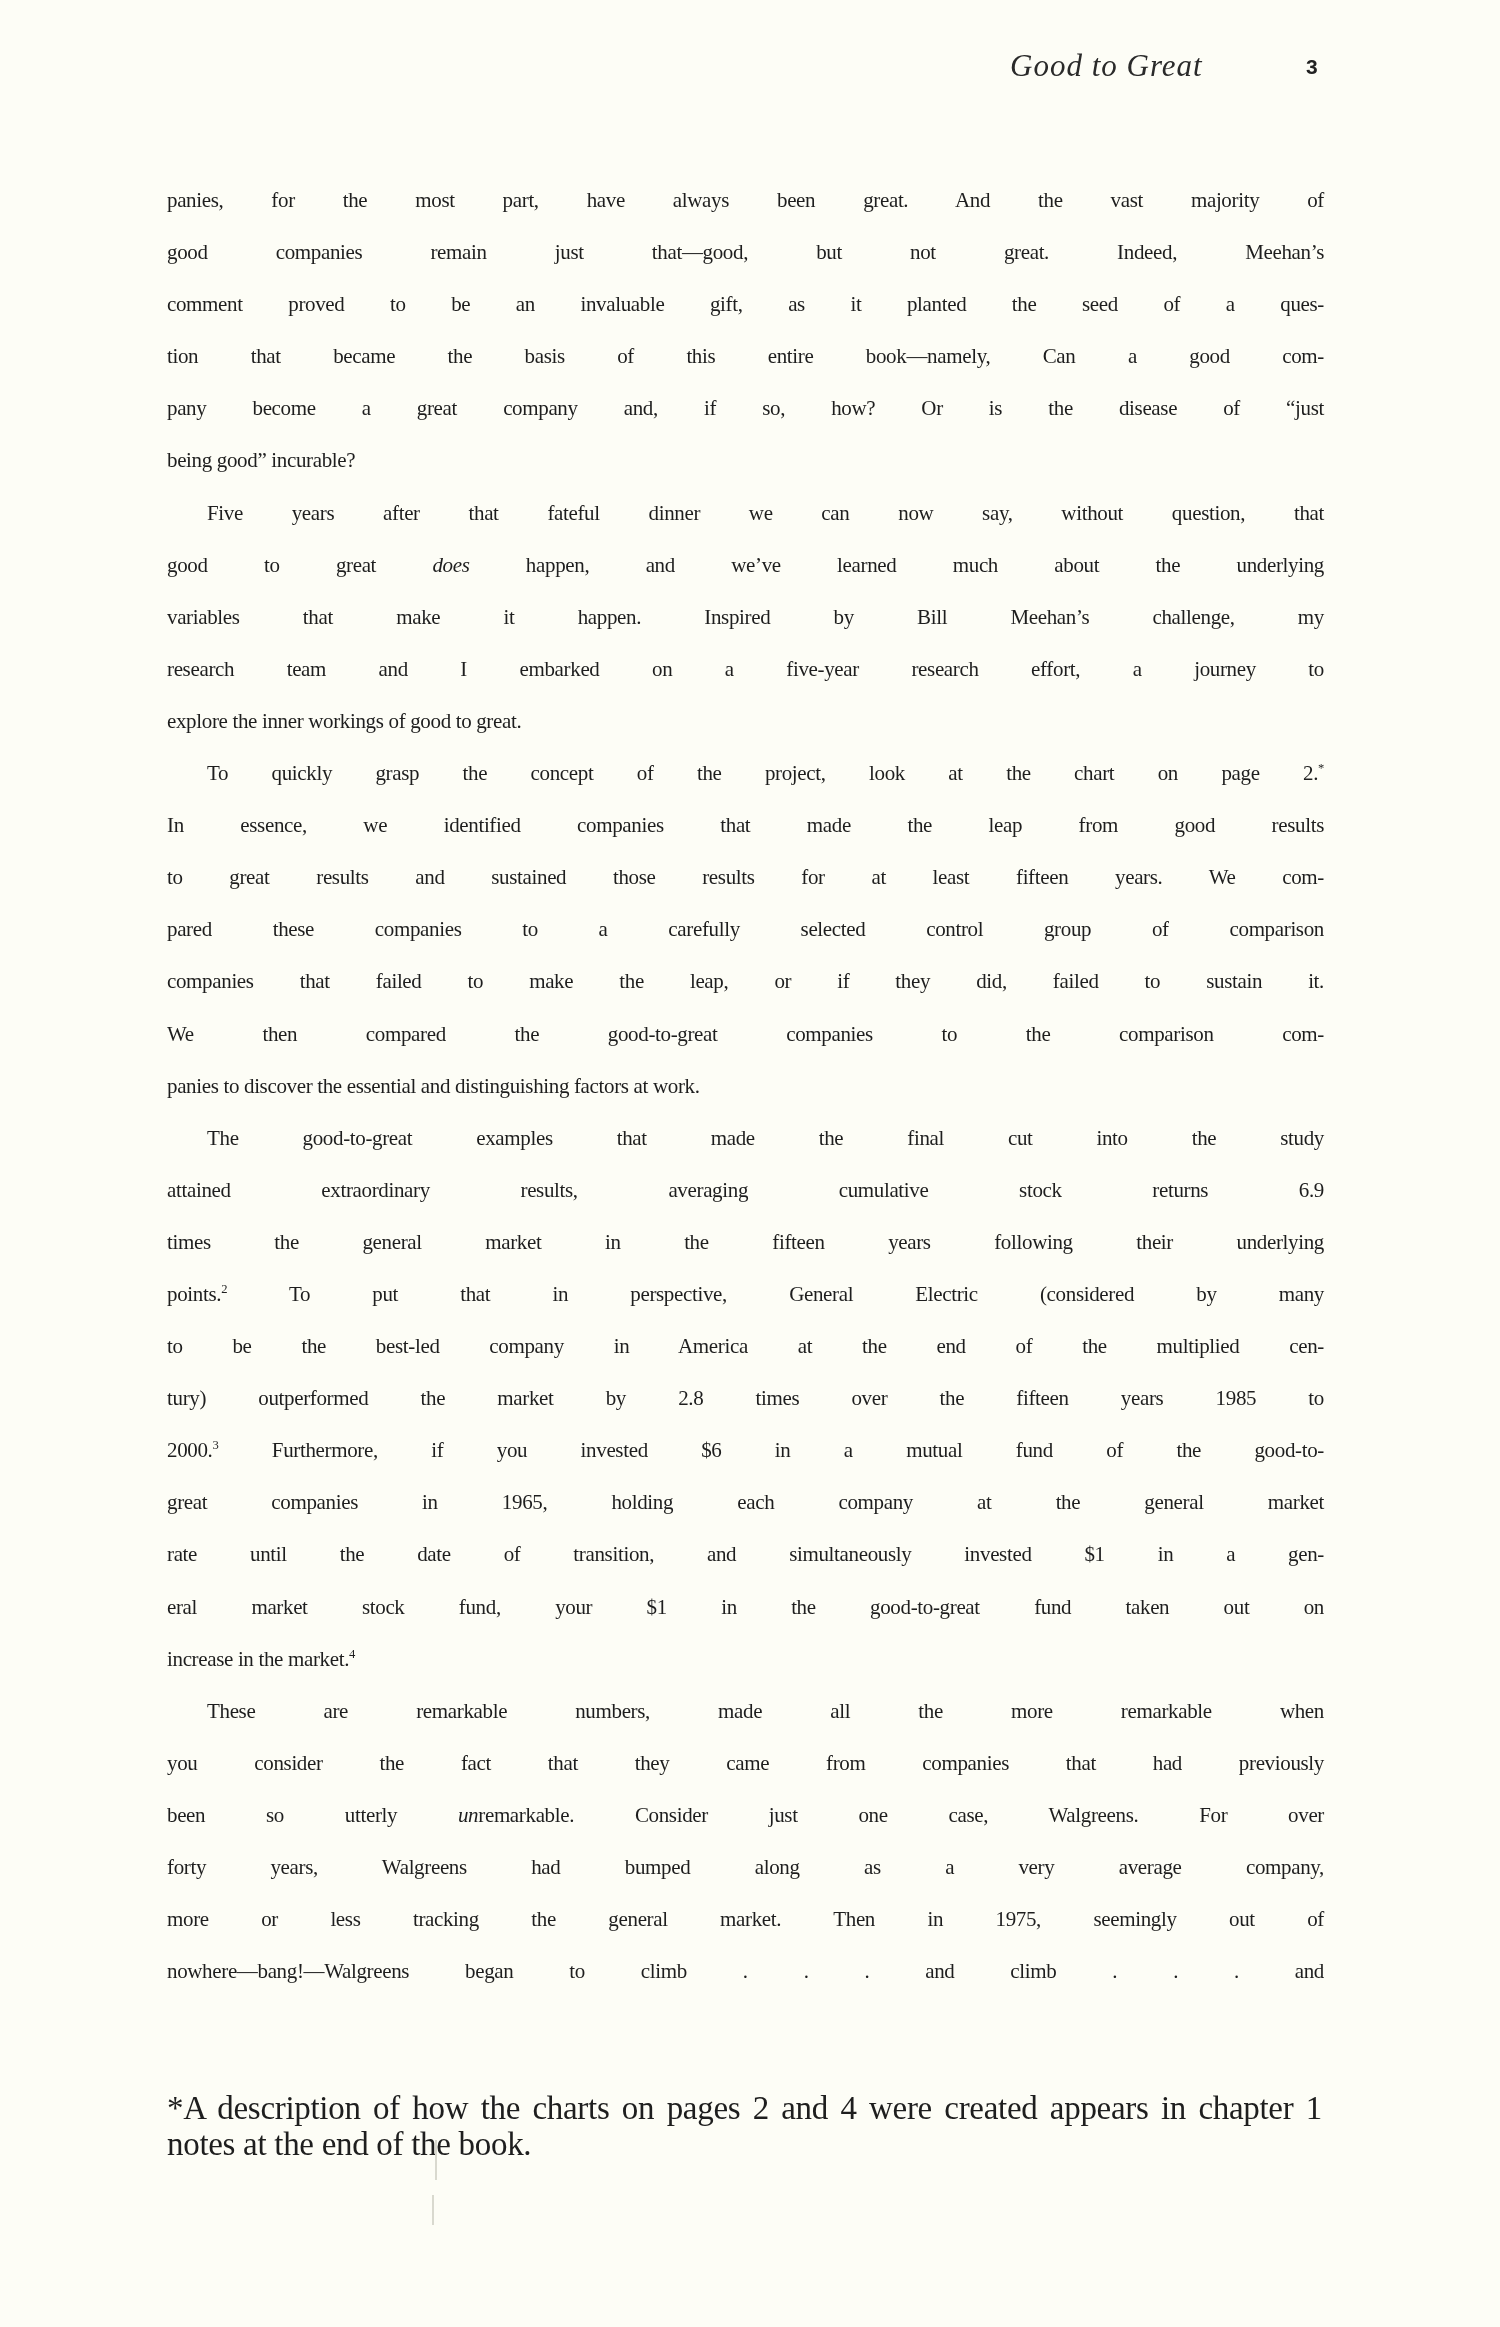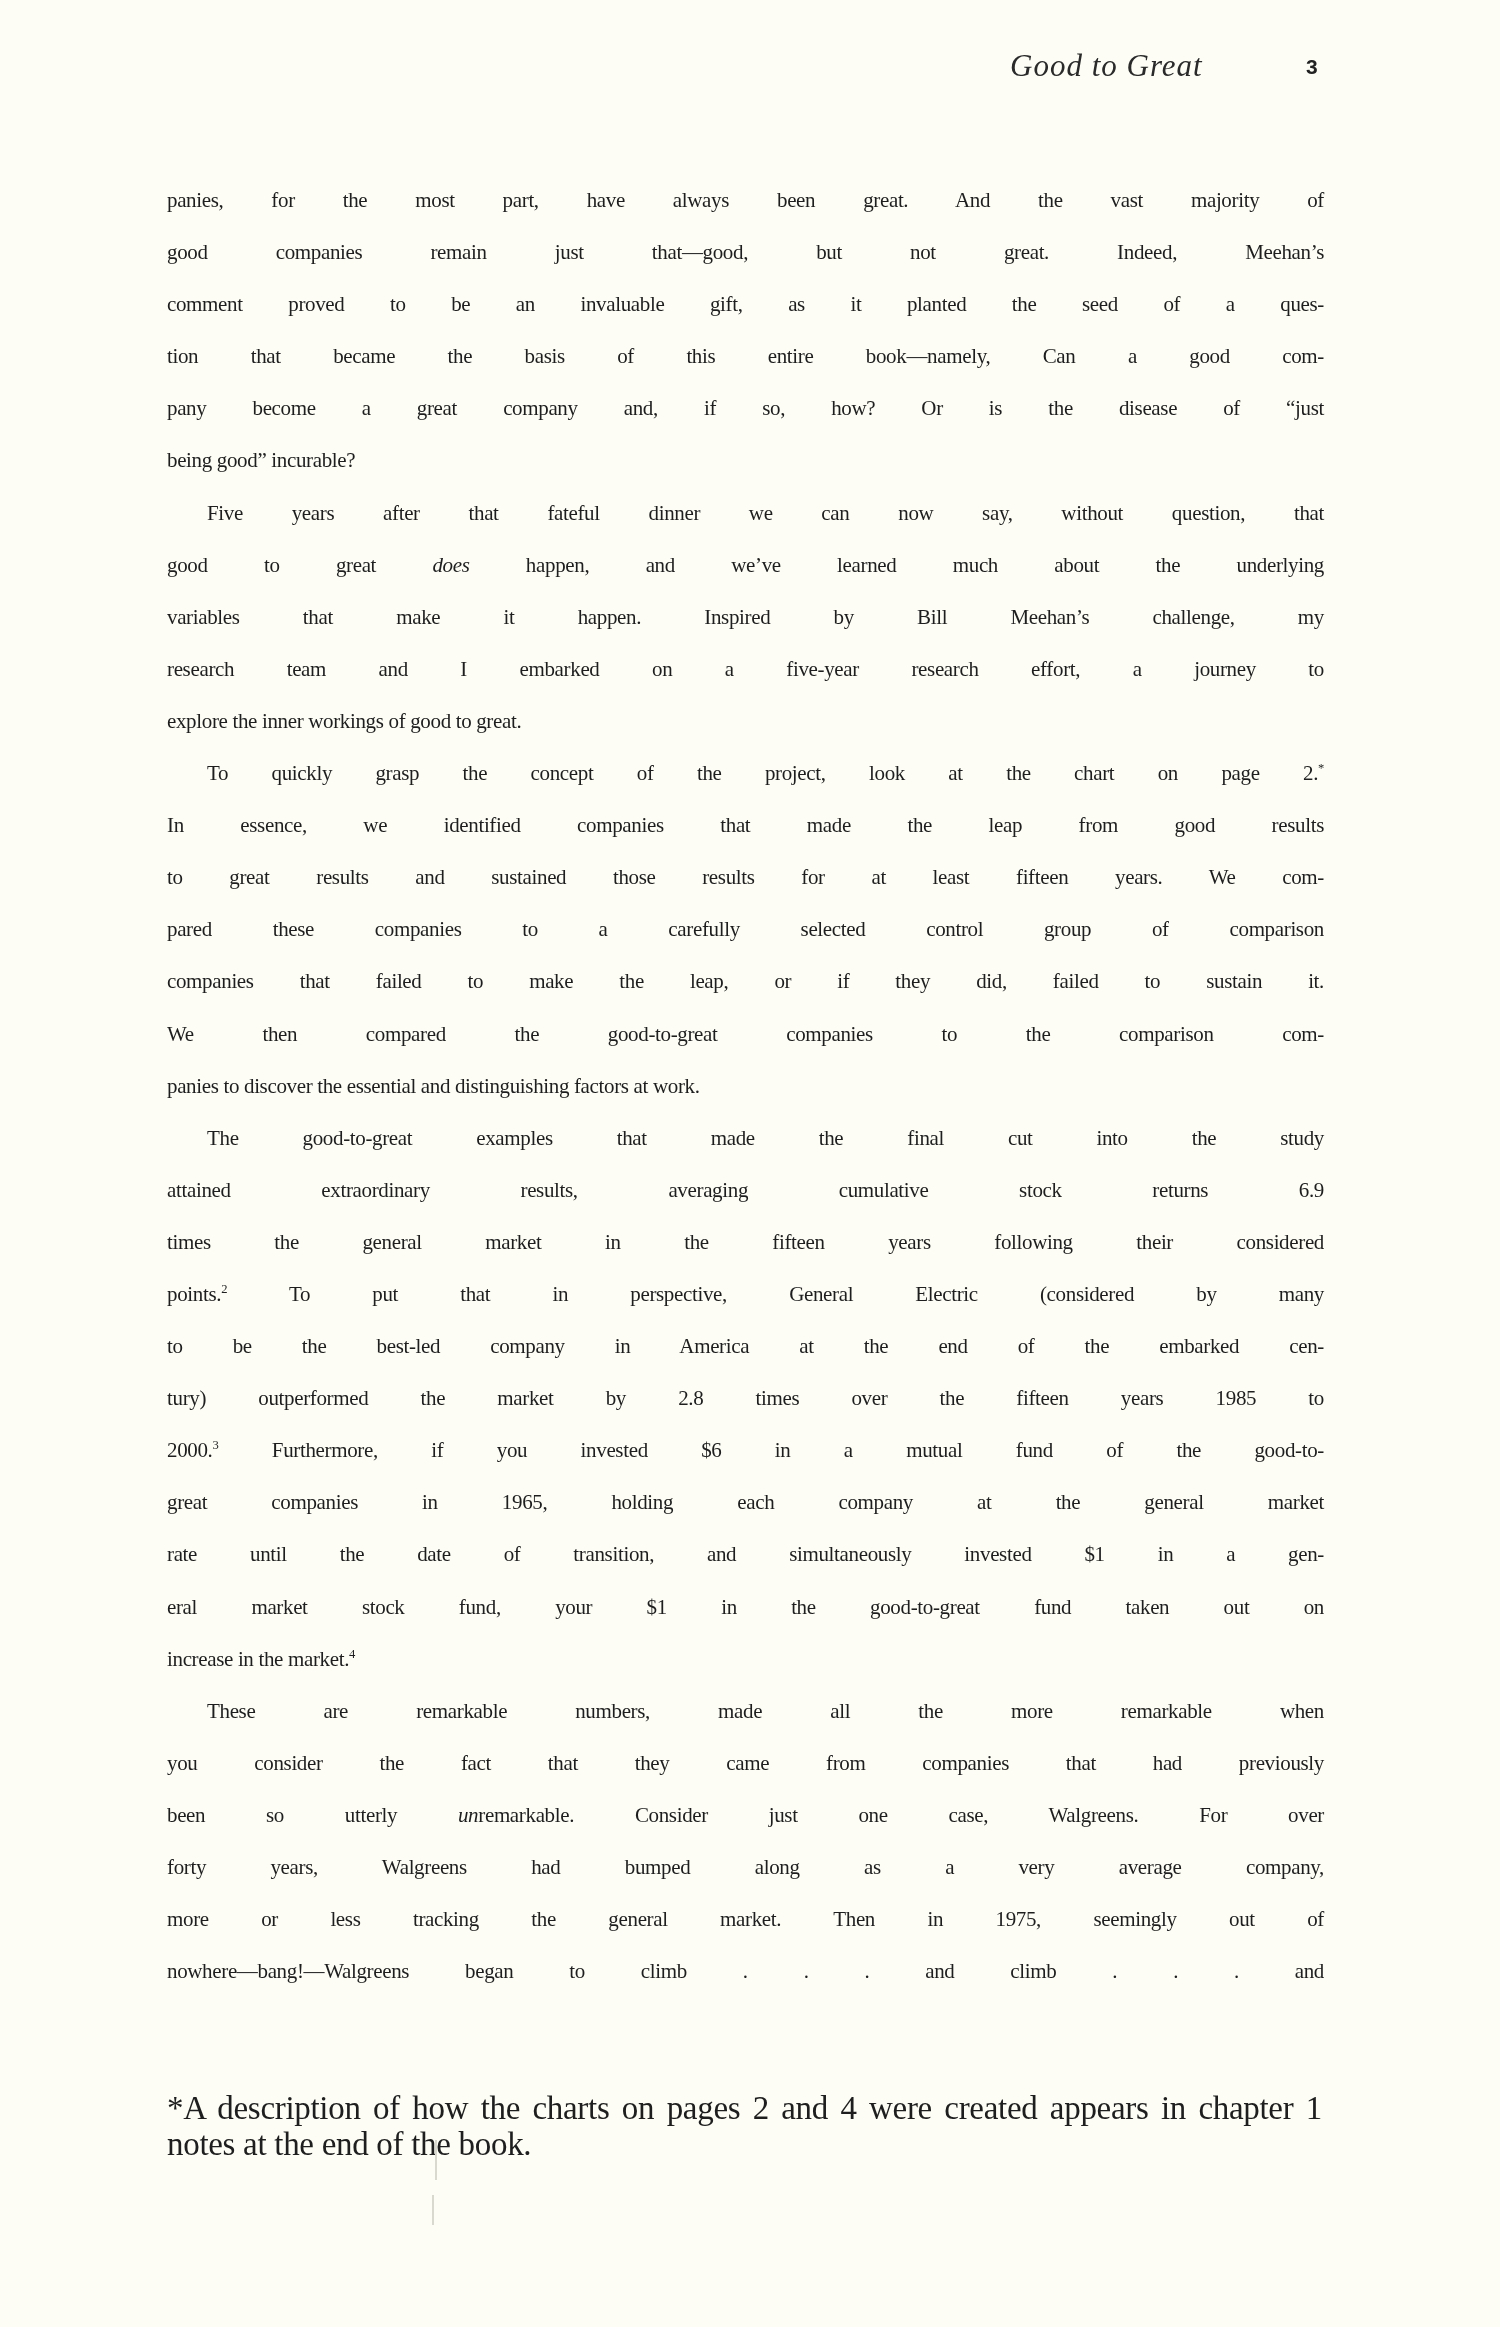--- a/index.html
+++ b/index.html
@@ -63,23 +63,23 @@
     <span class="line last"><span>explore the inner workings of good to great.</span></span>
     <span class="line indent"><span>To quickly grasp the concept of the project, look at the chart on page 2.</span><sup>*</sup></span>
     <span class="line"><span>In essence, we identified companies that made the leap from good results</span></span>
     <span class="line"><span>to great results and sustained those results for at least fifteen years. We com-</span></span>
     <span class="line"><span>pared these companies to a carefully selected control group of comparison</span></span>
     <span class="line"><span>companies that failed to make the leap, or if they did, failed to sustain it.</span></span>
     <span class="line"><span>We then compared the good-to-great companies to the comparison com-</span></span>
     <span class="line last"><span>panies to discover the essential and distinguishing factors at work.</span></span>
     <span class="line indent"><span>The good-to-great examples that made the final cut into the study</span></span>
     <span class="line"><span>attained extraordinary results, averaging cumulative stock returns 6.9</span></span>
-    <span class="line"><span>times the general market in the fifteen years following their considered</span></span>
+    <span class="line"><span>times the general market in the fifteen years following their underlying</span></span>
     <span class="line"><span>points.</span><sup>2</sup><span> To put that in perspective, General Electric (considered by many</span></span>
-    <span class="line"><span>to be the best-led company in America at the end of the embarked cen-</span></span>
+    <span class="line"><span>to be the best-led company in America at the end of the multiplied cen-</span></span>
     <span class="line"><span>tury) outperformed the market by 2.8 times over the fifteen years 1985 to</span></span>
     <span class="line"><span>2000.</span><sup>3</sup><span> Furthermore, if you invested $6 in a mutual fund of the good-to-</span></span>
     <span class="line"><span>great companies in 1965, holding each company at the general market</span></span>
     <span class="line"><span>rate until the date of transition, and simultaneously invested $1 in a gen-</span></span>
     <span class="line"><span>eral market stock fund, your $1 in the good-to-great fund taken out on</span></span>
     <span class="line last"><span>increase in the market.</span><sup>4</sup></span>
     <span class="line indent"><span>These are remarkable numbers, made all the more remarkable when</span></span>
     <span class="line"><span>you consider the fact that they came from companies that had previously</span></span>
     <span class="line"><span>been so utterly </span><i>un</i><span>remarkable. Consider just one case, Walgreens. For over</span></span>
     <span class="line"><span>forty years, Walgreens had bumped along as a very average company,</span></span>

